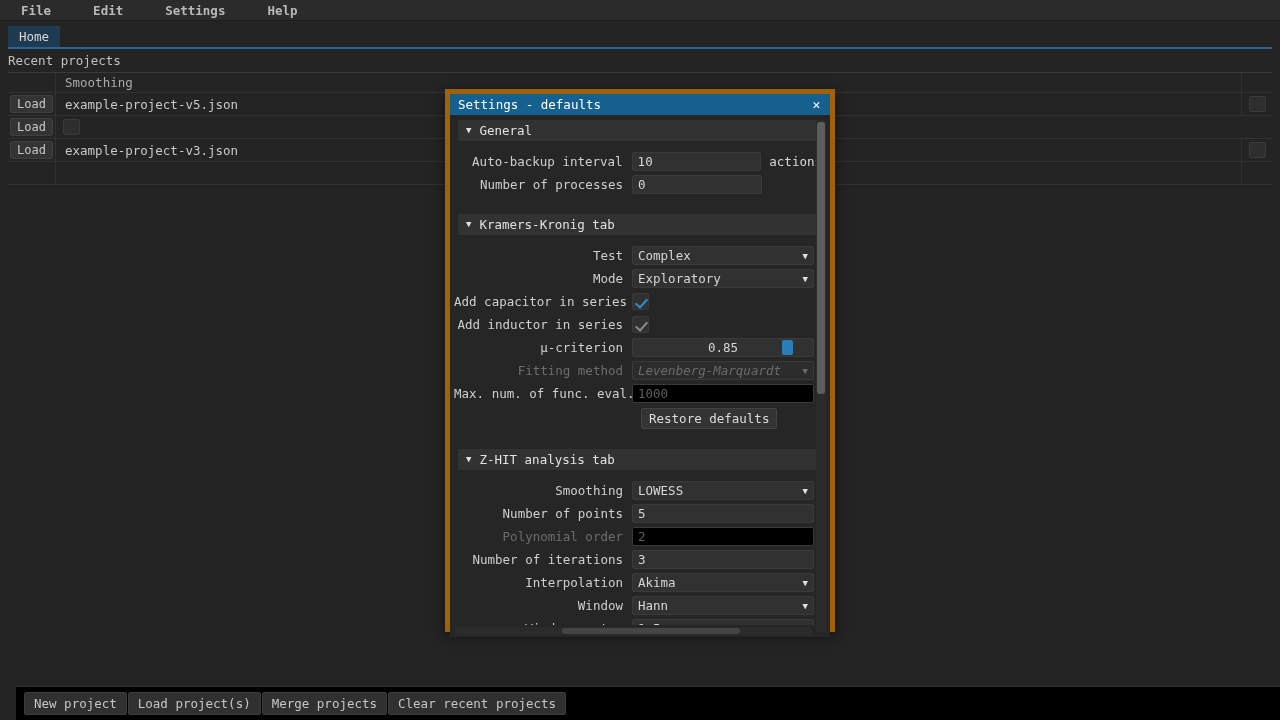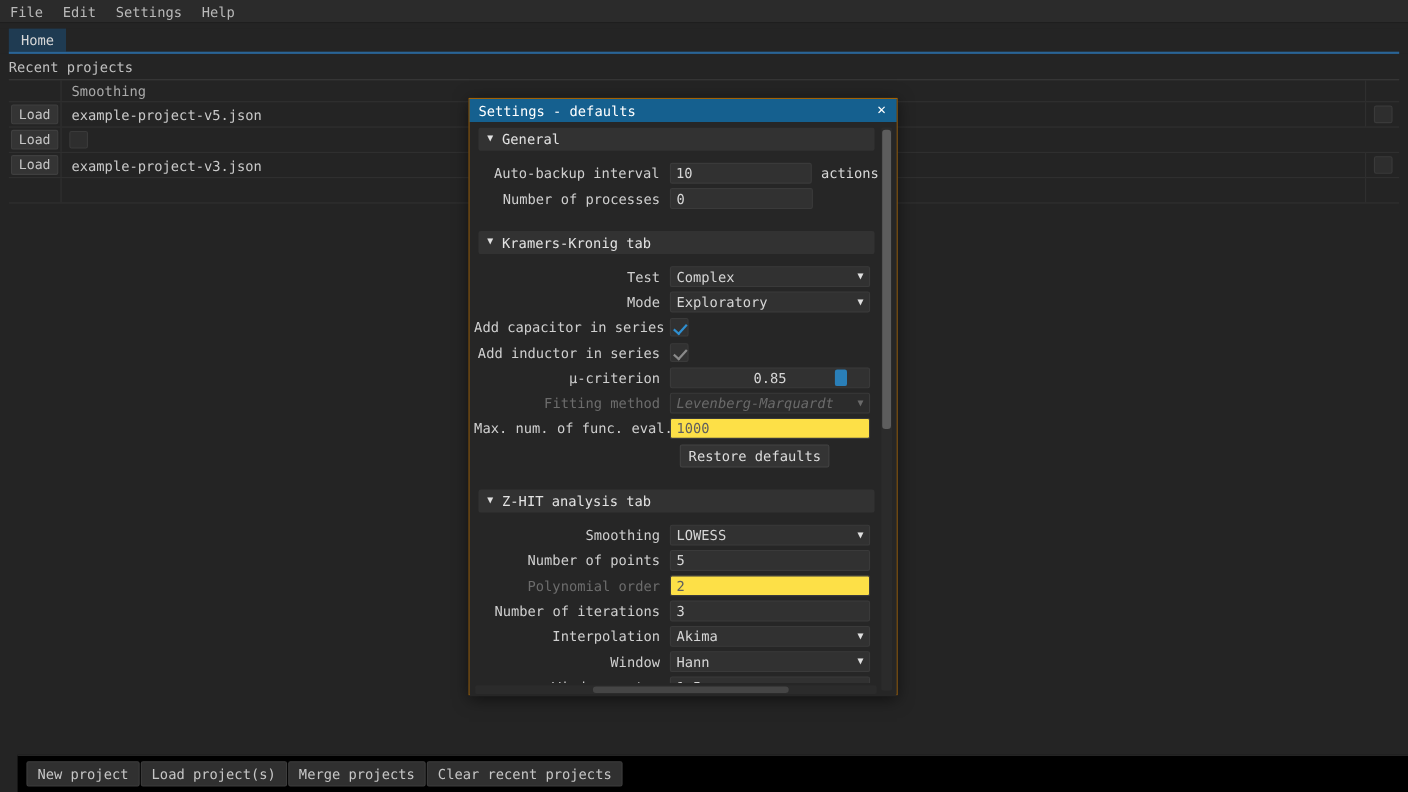--- a/index.html
+++ b/index.html
@@ -11,21 +11,21 @@
   }
   body { position: relative; color: #c8c8c8; font-size: 12.5px; }
 
   
   .menubar {
     position: absolute; left: 0; top: 0; width: 1280px; height: 21px;
     background: #2b2b2b; display: flex; align-items: center;
     border-bottom: 1px solid #1e1e1e;
   }
   .menu-item {
-    padding: 2px 9px; color: #b9b9b9; font-size: 12.5px; line-height: 15px;
+    padding: 2px 21px; color: #b9b9b9; font-size: 12.5px; line-height: 15px; font-weight: bold;
   }
 
   
   .tabstrip {
     position: absolute; left: 0; top: 26px; width: 1280px; height: 23px;
     background: #242424;
   }
   .tab {
     position: absolute; left: 8px; top: 0; height: 21px;
     padding: 3px 11px 3px 11px;
@@ -81,22 +81,22 @@
     background: #000000; border-top: 1px solid #343434;
     display: flex; align-items: center; padding-left: 8px; gap: 1px;
   }
   .bbtn {
     background: #303030; border: 1px solid #3c3c3c; border-radius: 2px;
     color: #c6c6c6; font-size: 12.5px; padding: 3px 9px; line-height: 15px;
   }
 
   
   .dialog {
-    position: absolute; left: 426px; top: 89px; width: 390px; height: 543px;
-    background: #262626; border: 1px solid #a16207;
+    position: absolute; left: 445px; top: 89px; width: 390px; height: 543px;
+    background: #262626; border: 5px solid #a16207;
     box-shadow: 0 3px 14px rgba(0,0,0,.55);
   }
   .titlebar {
     height: 21px; background: #15608f; display: flex; align-items: center;
     padding: 0 6px 0 8px; color: #ffffff; font-size: 12.5px;
   }
   .titlebar .t { flex: 1; line-height: 15px; }
   .closebtn {
     width: 15px; height: 15px; color: #ffffff; font-size: 13px;
     display: flex; align-items: center; justify-content: center;
@@ -126,21 +126,21 @@
     width: 178px; text-align: right; padding-right: 9px;
     color: #cfcfcf; font-size: 12.5px; white-space: nowrap;
   }
   .lbl.dim { color: #6c6c6c; }
 
   .field {
     height: 19px; background: #313131; border: 1px solid #3a3a3a;
     border-radius: 2px; color: #d6d6d6; font-size: 12.5px;
     display: flex; align-items: center; padding-left: 5px;
   }
-  .field.dis { color: #5f5f5f; background: #fde047; }
+  .field.dis { color: #5f5f5f; background: #000000; }
   .w-short { width: 130px; }
   .w-full { width: 182px; }
   .w-slider { width: 182px; justify-content: center; position: relative; padding-left: 0; }
 
   .combo {
     position: relative; width: 182px; height: 19px; background: #313131;
     border: 1px solid #3a3a3a; border-radius: 2px; color: #d6d6d6;
     font-size: 12.5px; display: flex; align-items: center; padding-left: 5px;
   }
   .combo.dis { color: #6a6a6a; background: #2c2c2c; font-style: italic; }

